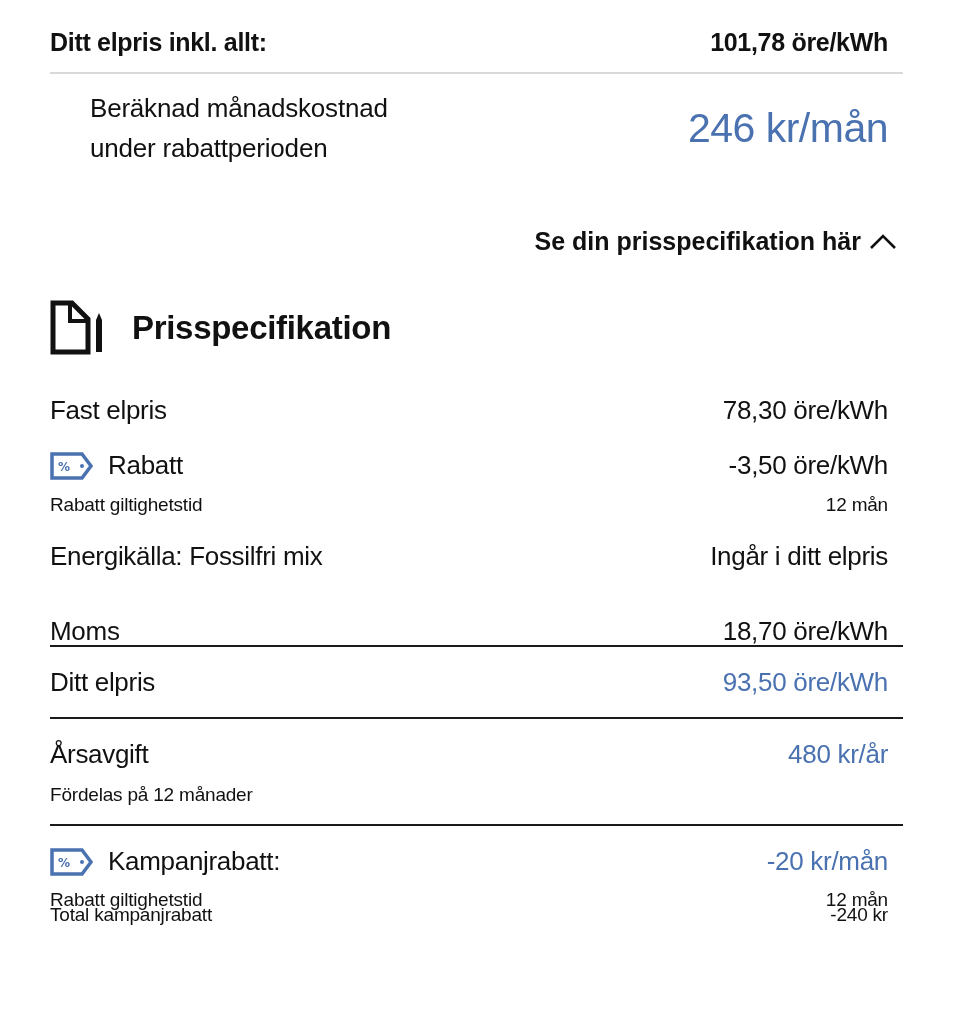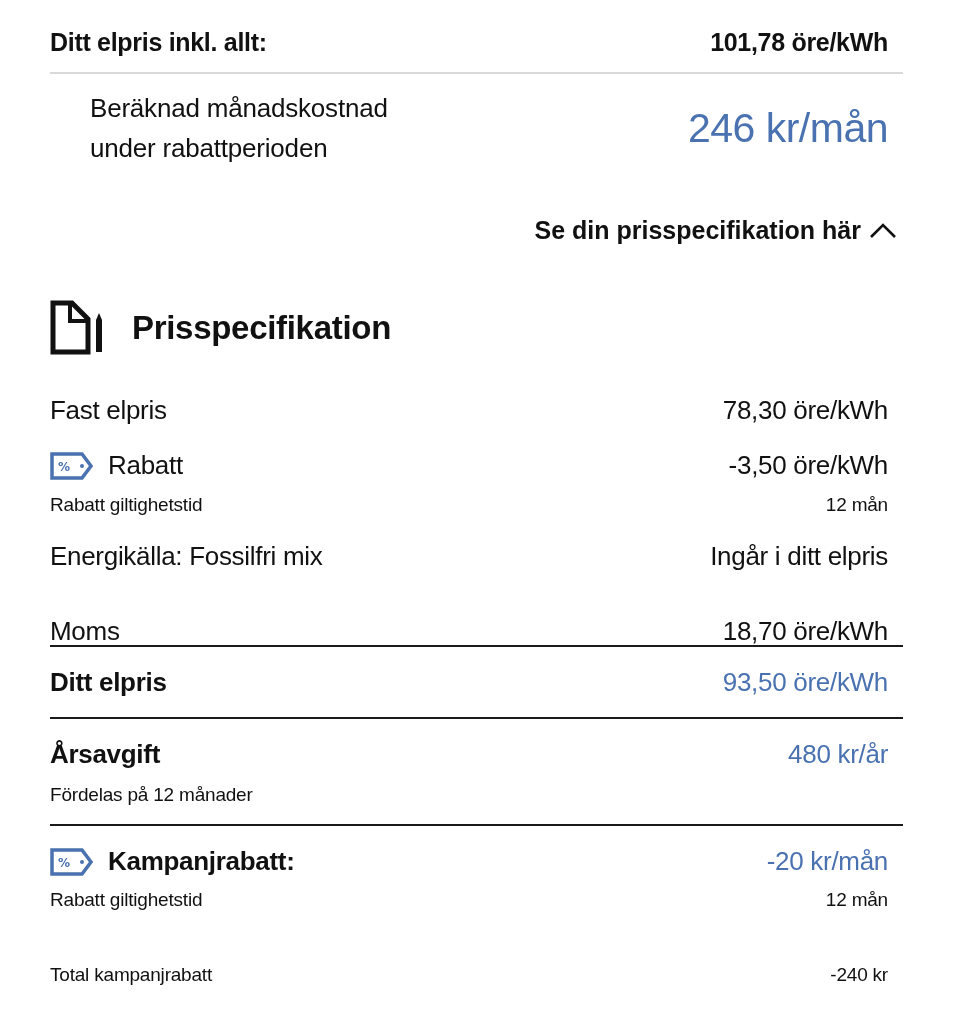--- a/index.html
+++ b/index.html
@@ -13,21 +13,21 @@
   .hr-dark { position: absolute; left: 0; width: 853px; height: 2px; background: #1a1a1a; }
 
   .top-label { font-size: 25px; font-weight: 700; letter-spacing: -0.3px; }
   .top-value { font-size: 25px; font-weight: 700; letter-spacing: -0.3px; }
   .monthly-label { font-size: 26px; line-height: 40px; letter-spacing: -0.2px; }
   .monthly-value { font-size: 41px; color: #4a72b0; letter-spacing: -0.5px; }
   .toggle { font-size: 25px; font-weight: 700; display: flex; align-items: center; gap: 8px; cursor: pointer; }
   .section-title { font-size: 33px; font-weight: 700; letter-spacing: -0.3px; display: flex; align-items: center; gap: 28px; }
   .line-lg { font-size: 26px; letter-spacing: -0.3px; }
   .line-sm { font-size: 19px; letter-spacing: -0.2px; }
-  .line-bold { font-size: 26px; font-weight: 700; letter-spacing: -0.3px; }
+  .line-bold { font-size: 26px; font-weight: 400; letter-spacing: -0.3px; }
   .tag { display: inline-flex; align-items: center; gap: 14px; }
 </style>
 </head>
 <body>
 
 <div class="wrap">
 
   <div class="row abs" style="top:28px;">
     <span class="top-label">Ditt elpris inkl. allt:</span>
     <span class="top-value">101,78 öre/kWh</span>
@@ -35,21 +35,21 @@
   <div class="hr-light" style="top:72px;"></div>
 
   <div class="row abs" style="top:88px;margin-left:40px;">
     <div class="monthly-label">
       <div>Beräknad månadskostnad</div>
       <div>under rabattperioden</div>
     </div>
     <span class="monthly-value">246 kr/mån</span>
   </div>
 
-  <div class="abs" style="top:216px; display:flex; justify-content:flex-end; right:6px;">
+  <div class="abs" style="top:227px; display:flex; justify-content:flex-end; right:6px;">
     <div class="toggle">
       <span>Se din prisspecifikation här</span>
       <svg width="28" height="20" viewBox="0 0 28 20">
         <path d="M2 16 L14 4 L26 16" fill="none" stroke="#111" stroke-width="2.6"></path>
       </svg>
     </div>
   </div>
 
   <div class="section-title abs" style="top:300px;">
     <svg width="54" height="56" viewBox="0 0 54 56">
@@ -119,17 +119,17 @@
       <span class="line-bold">Kampanjrabatt:</span>
     </span>
     <span class="line-lg blue">-20 kr/mån</span>
   </div>
 
   <div class="row abs line-sm" style="top:889px;">
     <span>Rabatt giltighetstid</span>
     <span>12 mån</span>
   </div>
 
-  <div class="row abs line-sm" style="top:964px;">
+  <div class="row abs line-sm" style="top:904px;">
     <span>Total kampanjrabatt</span>
     <span>-240 kr</span>
   </div>
 </div>
 
 </body></html>

